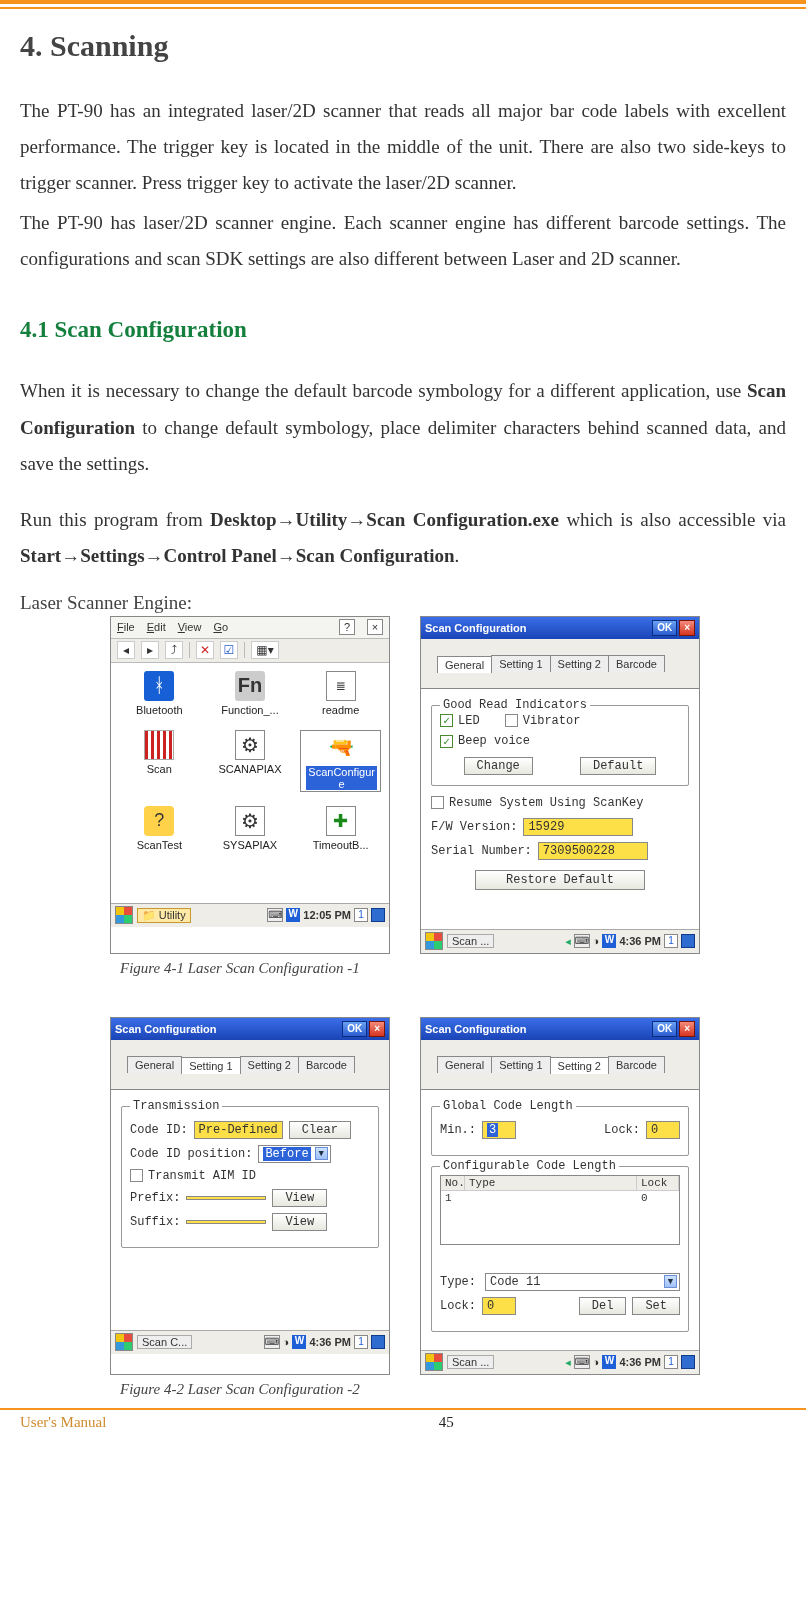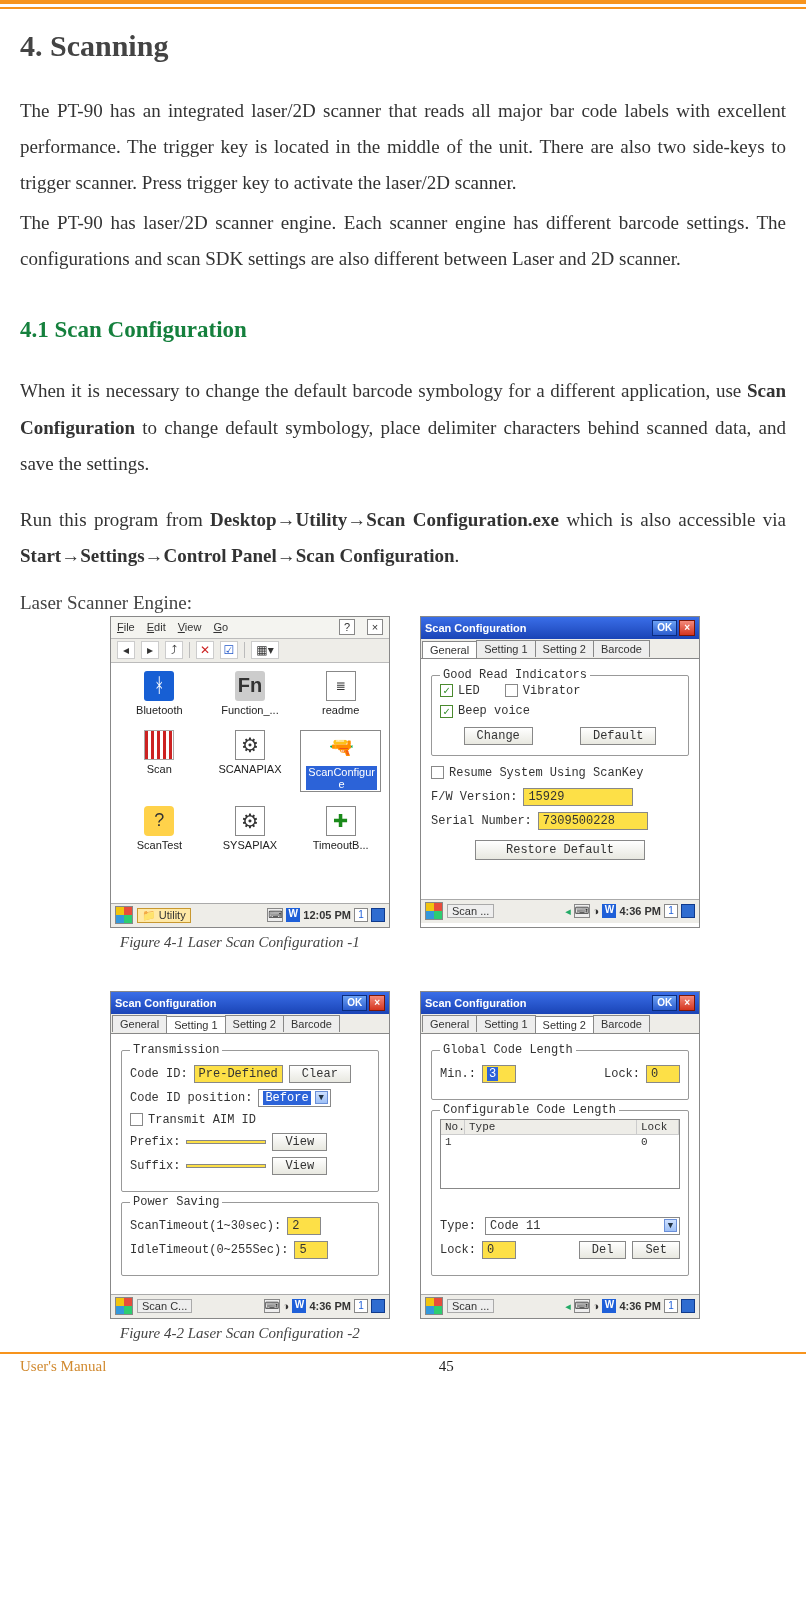--- a/index.html
+++ b/index.html
@@ -76,21 +76,21 @@
     border:1px solid #888;}
   .wm .tray .util { border:1px solid #c89830; background:#ffe9a6; padding:0 4px; font-size:11px;}
   .wm .tray .trow { display:flex; align-items:center; gap:3px; margin-left:auto;}
   .wm .tray .kbd { width:16px;height:14px;border:1px solid #888;background:#eee;font-size:10px;text-align:center;}
   .wm .tray .w { width:14px;height:14px;background:#1e5fd8;color:#fff;font-size:10px;font-weight:bold;text-align:center;}
   .wm .tray .time { font-weight:bold; font-size:11px;}
   .wm .tray .one { width:14px;height:14px;border:1px solid #888;background:#fff;font-size:10px;color:#1e5fd8;text-align:center;}
   .wm .tray .stack { width:14px;height:14px;background:#2f6cd0;border:1px solid #103a8c;}
 
   
-  .tabstrip { display:flex; padding:1px; margin:0; background:#eeede8; border-bottom:1px solid #888;}
+  .tabstrip { display:flex; padding:16px; margin:0; background:#eeede8; border-bottom:1px solid #888;}
   .tabstrip .tab { border:1px solid #888; border-bottom:none; background:#eee; padding:2px 7px; font-size:11px; margin-right:-1px;}
   .tabstrip .tab.active { background:#fff; font-weight:normal; position:relative; top:1px;}
   .formarea { padding:8px 10px; background:#fff; font-family: "Courier New", monospace; font-size:12px; min-height:240px;}
   .groupbox { border:1px solid #999; border-radius:2px; padding:8px 8px 10px; margin:8px 0 10px; position:relative;}
   .groupbox .legend { position:absolute; top:-8px; left:8px; background:#fff; padding:0 3px; font-size:12px;}
   .chk { display:inline-flex; align-items:center; gap:5px; margin-right:18px; font-size:12px;}
   .chk .box { width:13px;height:13px;border:1px solid #4a8a2e;display:inline-flex;align-items:center;justify-content:center;font-size:11px;color:#2a8a20;background:#fff;}
   .chk .box.unchecked { border-color:#888; color:transparent;}
   .btn { border:1px solid #888; background:linear-gradient(#fff,#e8e8e0); padding:1px 12px; font-size:12px;}
   .wide-btn { border:1px solid #888; background:linear-gradient(#fff,#e8e8e0); padding:2px 30px; font-size:12px; display:inline-block;}
@@ -317,31 +317,20 @@
           <span>Prefix:</span>
           <span class="in" style="min-width:80px;"></span>
           <span class="btn">View</span>
         </div>
         <div class="rowl">
           <span>Suffix:</span>
           <span class="in" style="min-width:80px;"></span>
           <span class="btn">View</span>
         </div>
       </div>
-      <div class="groupbox">
-        <div class="legend">Power Saving</div>
-        <div class="rowl">
-          <span>ScanTimeout(1~30sec):</span>
-          <span class="in short">2</span>
-        </div>
-        <div class="rowl">
-          <span>IdleTimeout(0~255Sec):</span>
-          <span class="in short">5</span>
-        </div>
-      </div>
     </div>
     <div class="tray">
       <span class="start"></span>
       <span class="util" style="background:#eee;border-color:#aaa;">Scan C...</span>
       <div class="trow">
         <span class="kbd">⌨</span>
         <span>◑</span>
         <span class="w">W</span>
         <span class="time">4:36 PM</span>
         <span class="one">1</span>

